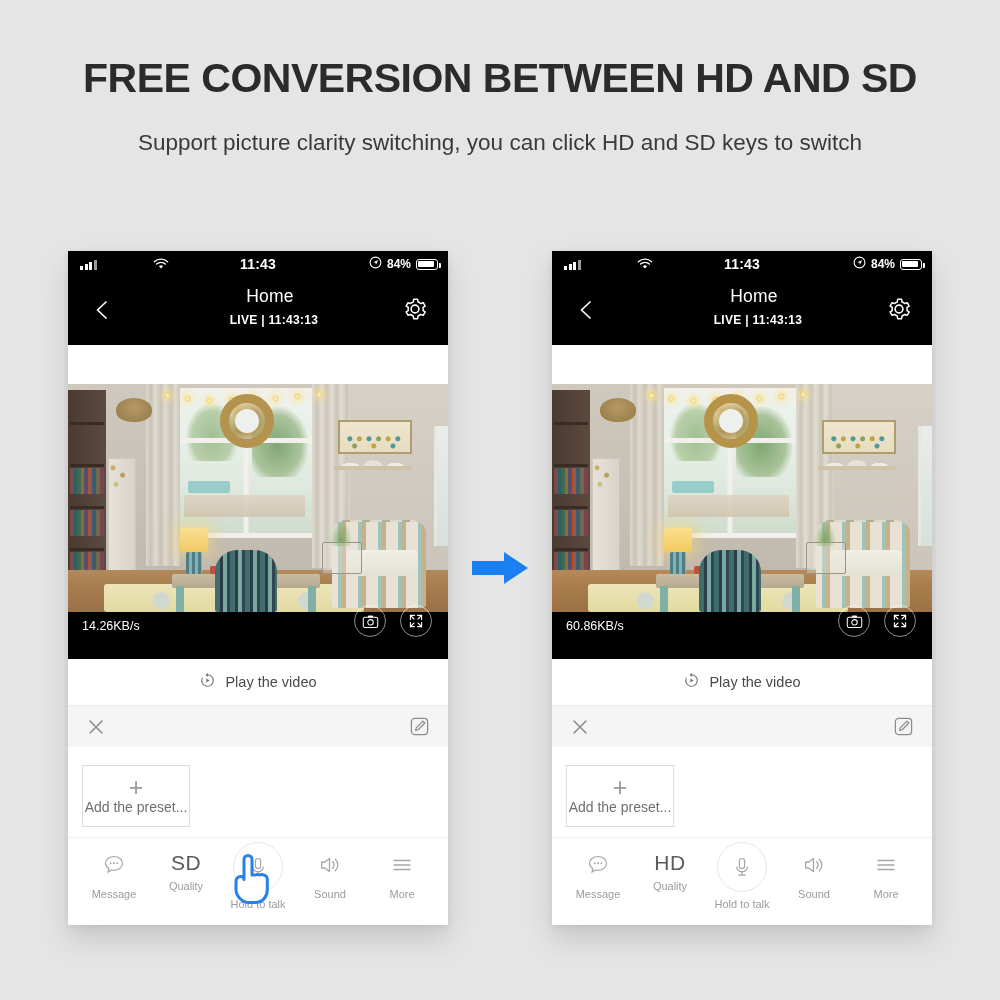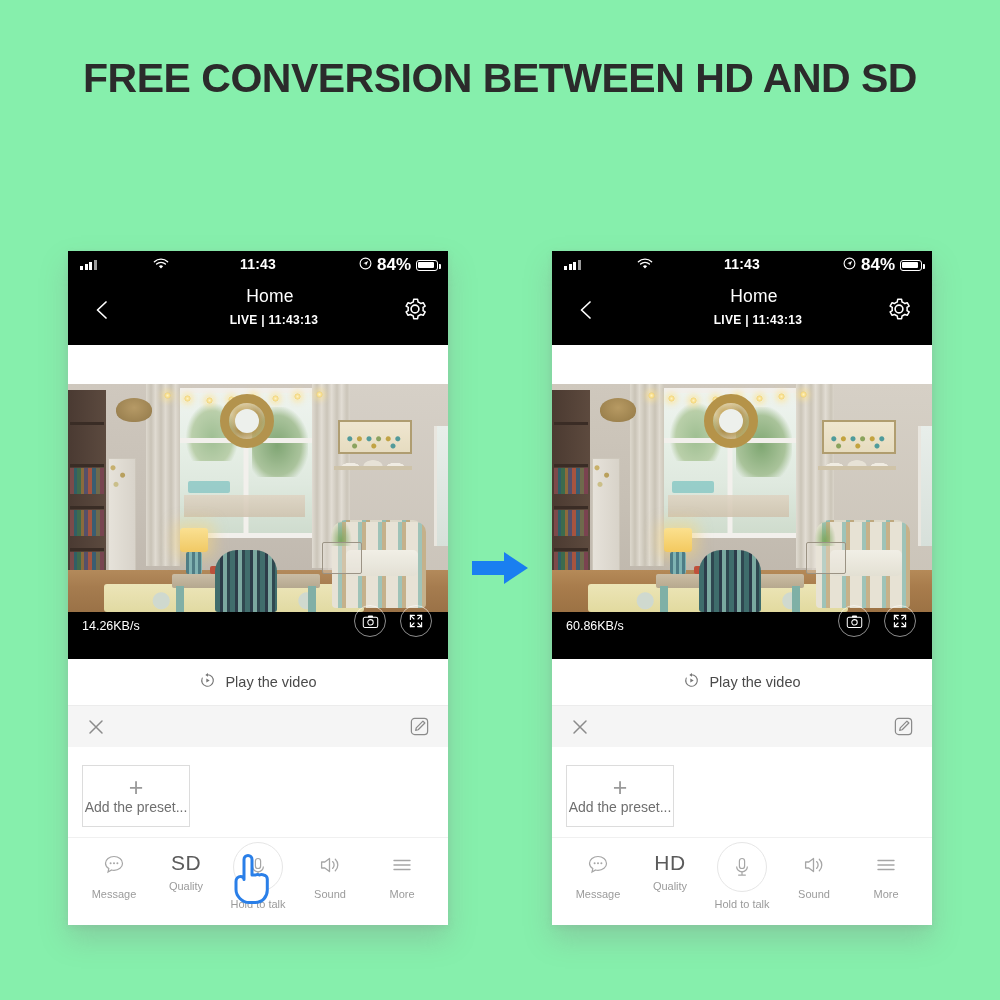--- a/index.html
+++ b/index.html
@@ -2,21 +2,21 @@
 <html><head>
 <meta charset="utf-8">
 <style>
   * { box-sizing: border-box; margin: 0; padding: 0; }
   html, body {
     width: 1000px; height: 1000px;
     background: #ffffff;
     font-family: "Liberation Sans", sans-serif;
     overflow: hidden;
   }
-  .page { position: relative; width: 1000px; height: 1000px; background: #86efac; }
+  .page { position: relative; width: 1000px; height: 1000px; background: #e5e5e5; }
 
   
   .headline {
     position: absolute; top: 55px; left: 0; width: 1000px;
     text-align: center;
     font-size: 41px; font-weight: bold; color: #2b2b2b;
     letter-spacing: -0.5px;
     font-family: "Liberation Sans", sans-serif;
   }
   .subhead {
@@ -43,21 +43,21 @@
   .sb-signal { position: absolute; left: 12px; bottom: 7px; display: flex; align-items: flex-end; gap: 1.5px; }
   .sb-signal i { display: block; width: 3px; background: #fff; }
   .sb-signal i:nth-child(1) { height: 4px; }
   .sb-signal i:nth-child(2) { height: 6px; }
   .sb-signal i:nth-child(3) { height: 8px; }
   .sb-signal i:nth-child(4) { height: 10px; background: #9a9a9a; }
   .sb-wifi { position: absolute; left: 85px; top: 5px; }
   .sb-time { position: absolute; left: 0; width: 100%; text-align: center;
              font-size: 14px; font-weight: bold; letter-spacing: 0.2px; top: 5px; }
   .sb-right { position: absolute; right: 10px; top: 4px; display: flex; align-items: center; gap: 5px; }
-  .sb-pct { font-size: 17px; font-weight: bold; }
+  .sb-pct { font-size: 12px; font-weight: bold; }
   .sb-batt { width: 22px; height: 11px; border: 1.3px solid #fff; border-radius: 3px; position: relative; padding: 1.3px; }
   .sb-batt::after { content:""; position:absolute; right:-3.5px; top:3px; width:2px; height:5px; background:#fff; border-radius:0 1px 1px 0; }
   .sb-batt span { display:block; height:100%; width:88%; background:#fff; border-radius:1px; }
 
   
   .navbar { position: relative; height: 68px; background: #000; color: #fff; }
   .nav-back { position: absolute; left: 20px; top: 18px; width: 30px; height: 30px; }
   .nav-gear { position: absolute; right: 20px; top: 19px; width: 26px; height: 26px; }
   .nav-title { position: absolute; left: 12px; width: 100%; text-align: center; top: 9px;
                font-size: 17.5px; font-weight: normal; letter-spacing: 0.2px; }
@@ -206,20 +206,21 @@
 
   
   .big-arrow { position:absolute; left:470px; top:548px; width:62px; height:40px; }
 </style>
 </head>
 <body>
 
 <div class="page">
 
   <div class="headline">FREE CONVERSION BETWEEN HD AND SD</div>
+  <div class="subhead">Support picture clarity switching, you can click HD and SD keys to switch</div>
 
   <div class="phone phone-left">
 
     <div class="statusbar">
       <div class="sb-signal">
           <i></i>
           <i></i>
           <i></i>
           <i></i>
         </div>

